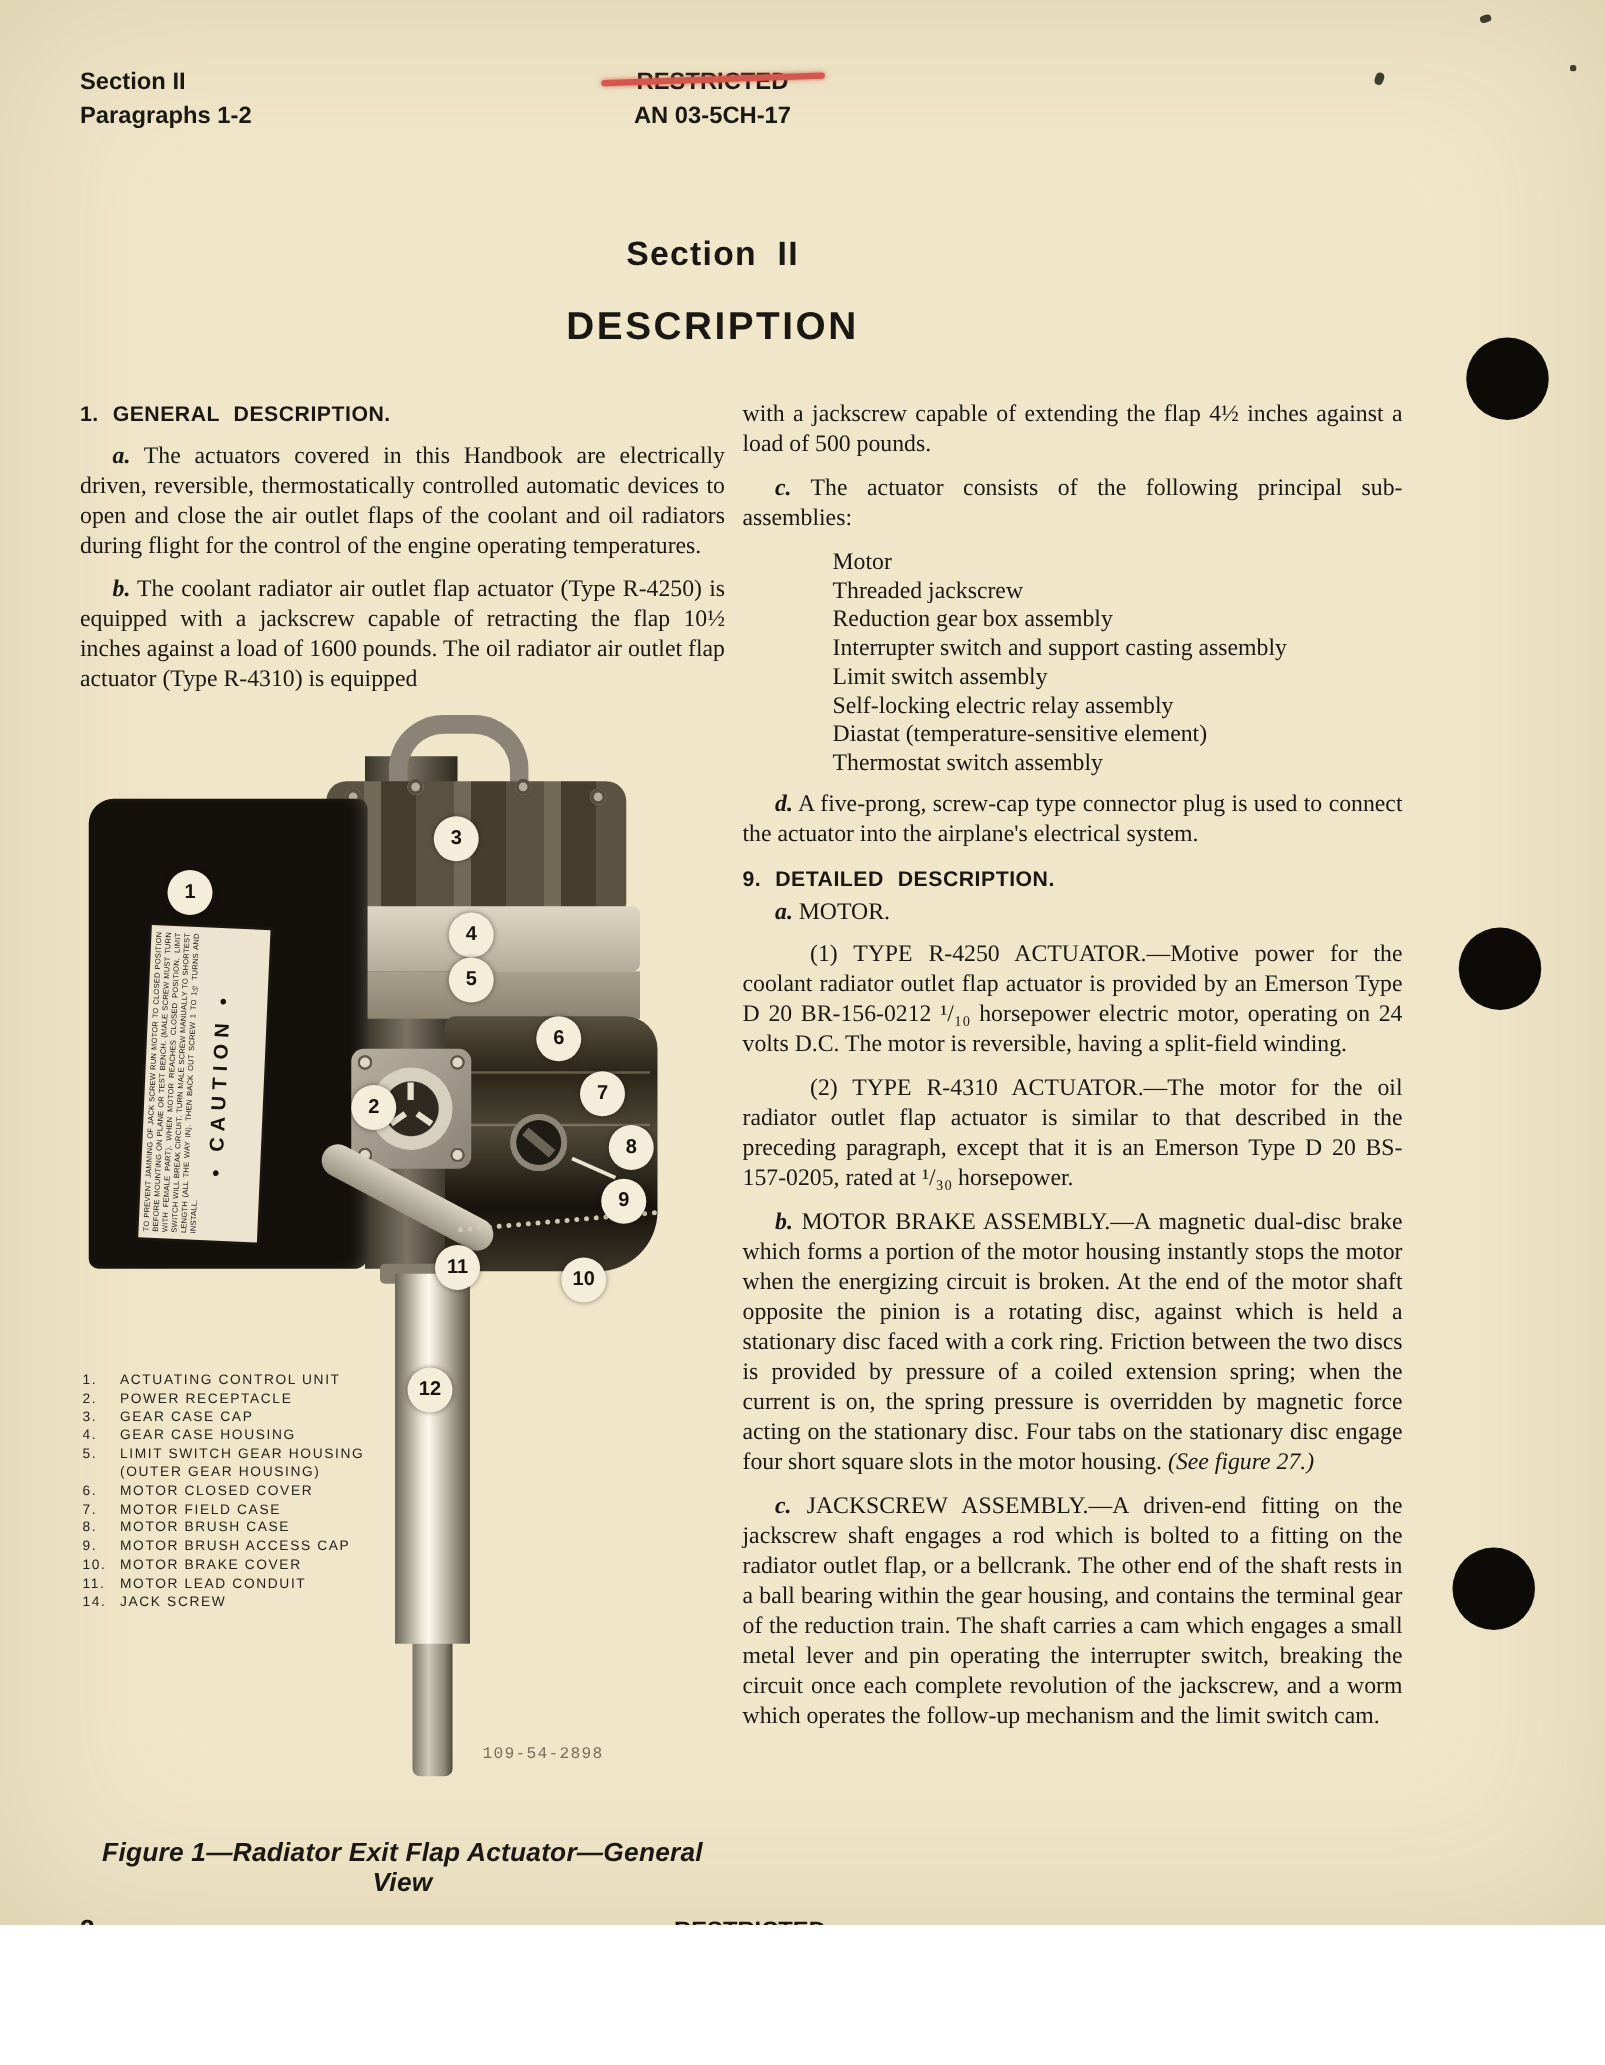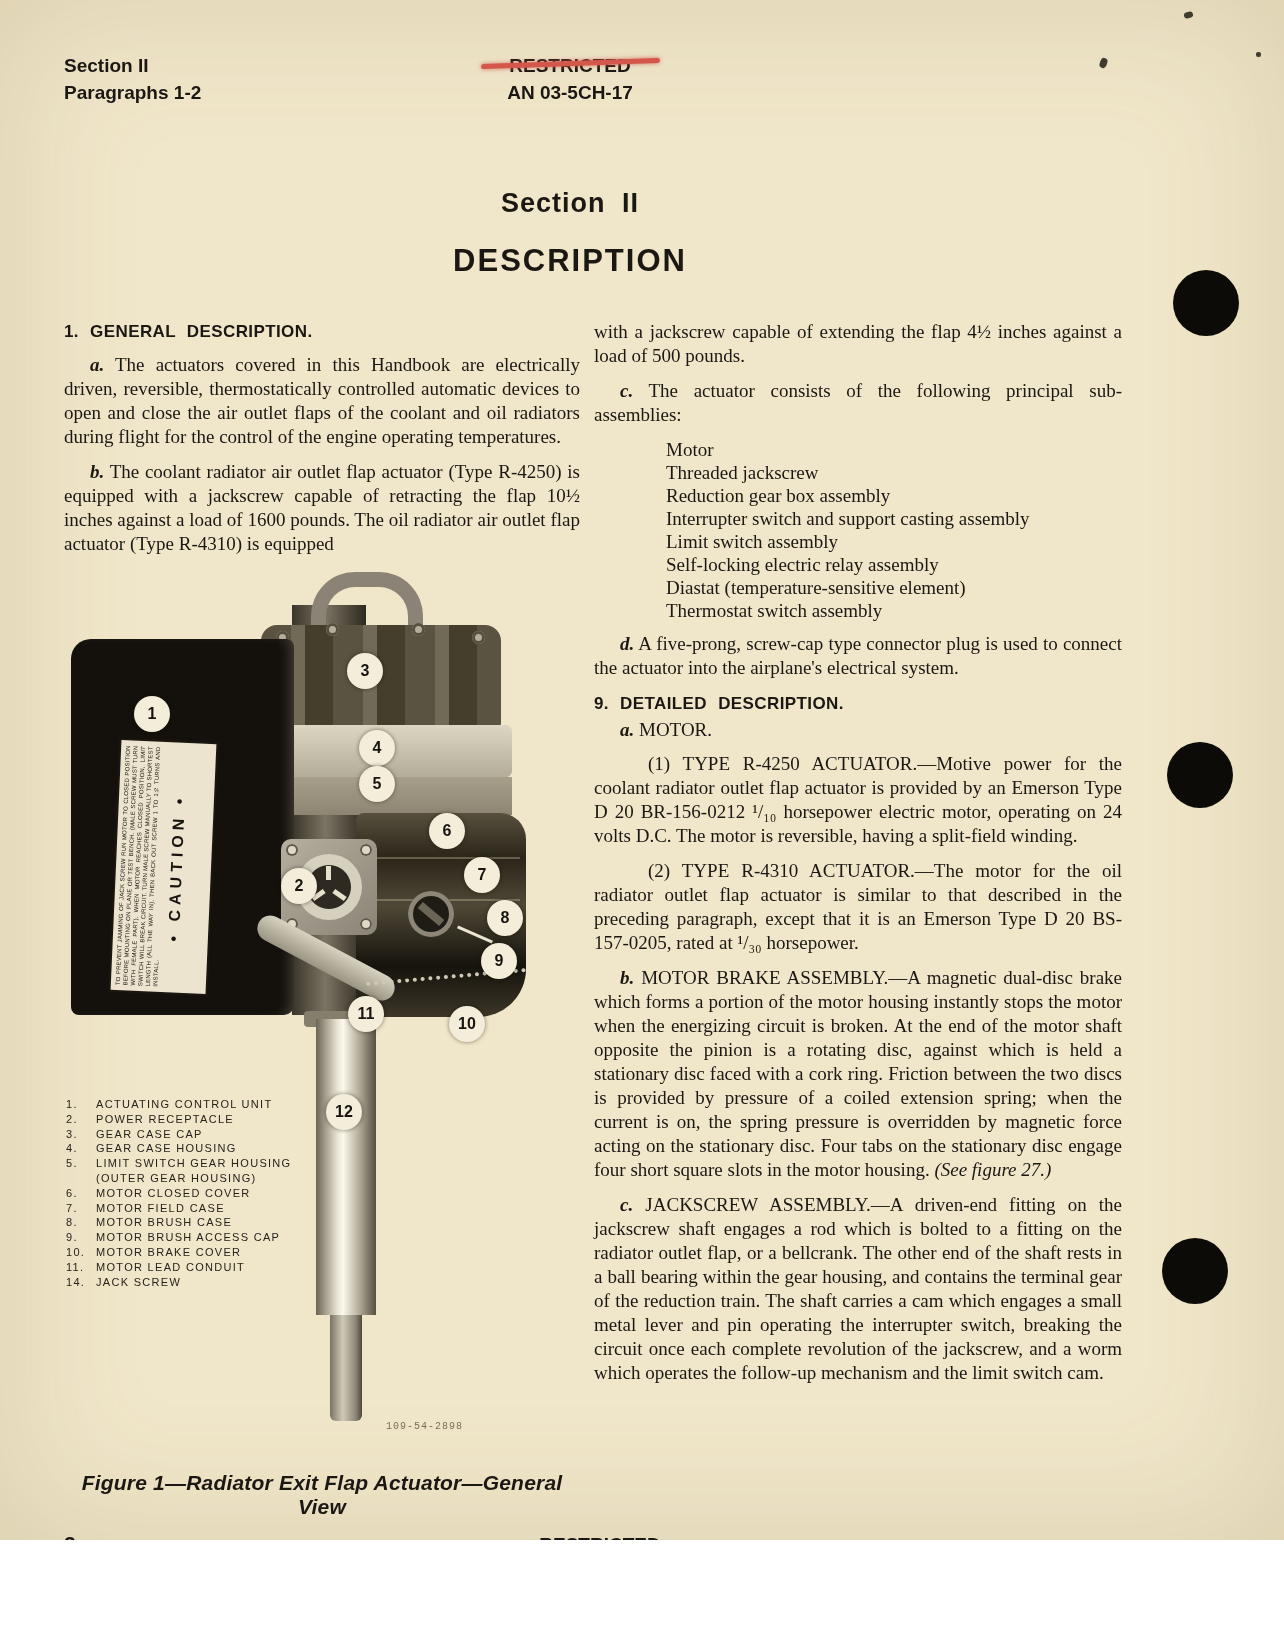--- a/index.html
+++ b/index.html
@@ -57,21 +57,21 @@
   .chain{left:302px;top:408px;width:160px;height:0;border-top:4px dotted #cfc8b4;transform:rotate(-5deg);}
   .jacknut{left:240px;top:444px;width:76px;height:16px;background:#857e6c;border-radius:4px;}
   .jackscrew{left:252px;top:452px;width:60px;height:296px;background:linear-gradient(90deg,#6b6557 0%,#e8e2d0 35%,#fdf9ec 45%,#b8b2a0 70%,#55503f 100%);}
   .jackrod{left:266px;top:748px;width:32px;height:106px;border-radius:0 0 6px 6px;background:linear-gradient(90deg,#7a7466,#cfc9b7 40%,#8d8778 80%,#4e4839);}
   .callout{position:absolute;width:36px;height:36px;margin:-18px 0 0 -18px;border-radius:50%;background:#f3edda;box-shadow:0 0 4px rgba(20,15,5,.5);display:flex;align-items:center;justify-content:center;font-family:"Liberation Sans",sans-serif;font-weight:bold;font-size:16px;color:#17140f;}
   .arrow9{left:392px;top:366px;width:38px;height:3px;background:#ece5d2;transform:rotate(24deg);}
   .parts-list{left:2px;top:530px;width:242px;font-family:"Liberation Sans",sans-serif;font-size:11px;line-height:14.8px;letter-spacing:1.3px;color:#26231d;text-align:left;}
   .part-row{display:flex;}
   .part-num{width:30px;flex:none;}
   .part-name{flex:1;}
-  .photo-id{left:322px;top:848px;font-family:"Liberation Mono","DejaVu Sans Mono",monospace;font-size:10px;letter-spacing:1px;color:#77705c;}
+  .photo-id{left:322px;top:824px;font-family:"Liberation Mono","DejaVu Sans Mono",monospace;font-size:13px;letter-spacing:1px;color:#77705c;}
   .fig-caption{margin-top:44px;text-align:center;font-family:"Liberation Sans",sans-serif;font-weight:bold;font-style:italic;font-size:21px;letter-spacing:.2px;}
   
   .footer-page{position:absolute;left:64px;top:1532px;font-family:"Liberation Sans",sans-serif;font-weight:bold;font-size:21px;}
   .footer-center{position:absolute;left:0;top:1534px;width:1200px;text-align:center;font-family:"Liberation Sans",sans-serif;font-weight:bold;font-size:19px;}
   .footer-restricted{position:relative;display:inline-block;}
   .smudge{position:absolute;left:-34px;right:-36px;top:7px;height:12px;background:rgba(221,130,122,.42);border-radius:6px;transform:rotate(-1deg);z-index:-1;}
   .smudge2{position:absolute;left:-46px;top:2px;width:68px;height:18px;background:rgba(205,95,90,.5);border-radius:9px;filter:blur(1px);z-index:-1;}
   
   .hole{position:absolute;width:66px;height:66px;border-radius:50%;background:#0d0b08;}
   .speck{position:absolute;background:#403c30;border-radius:40%;}

